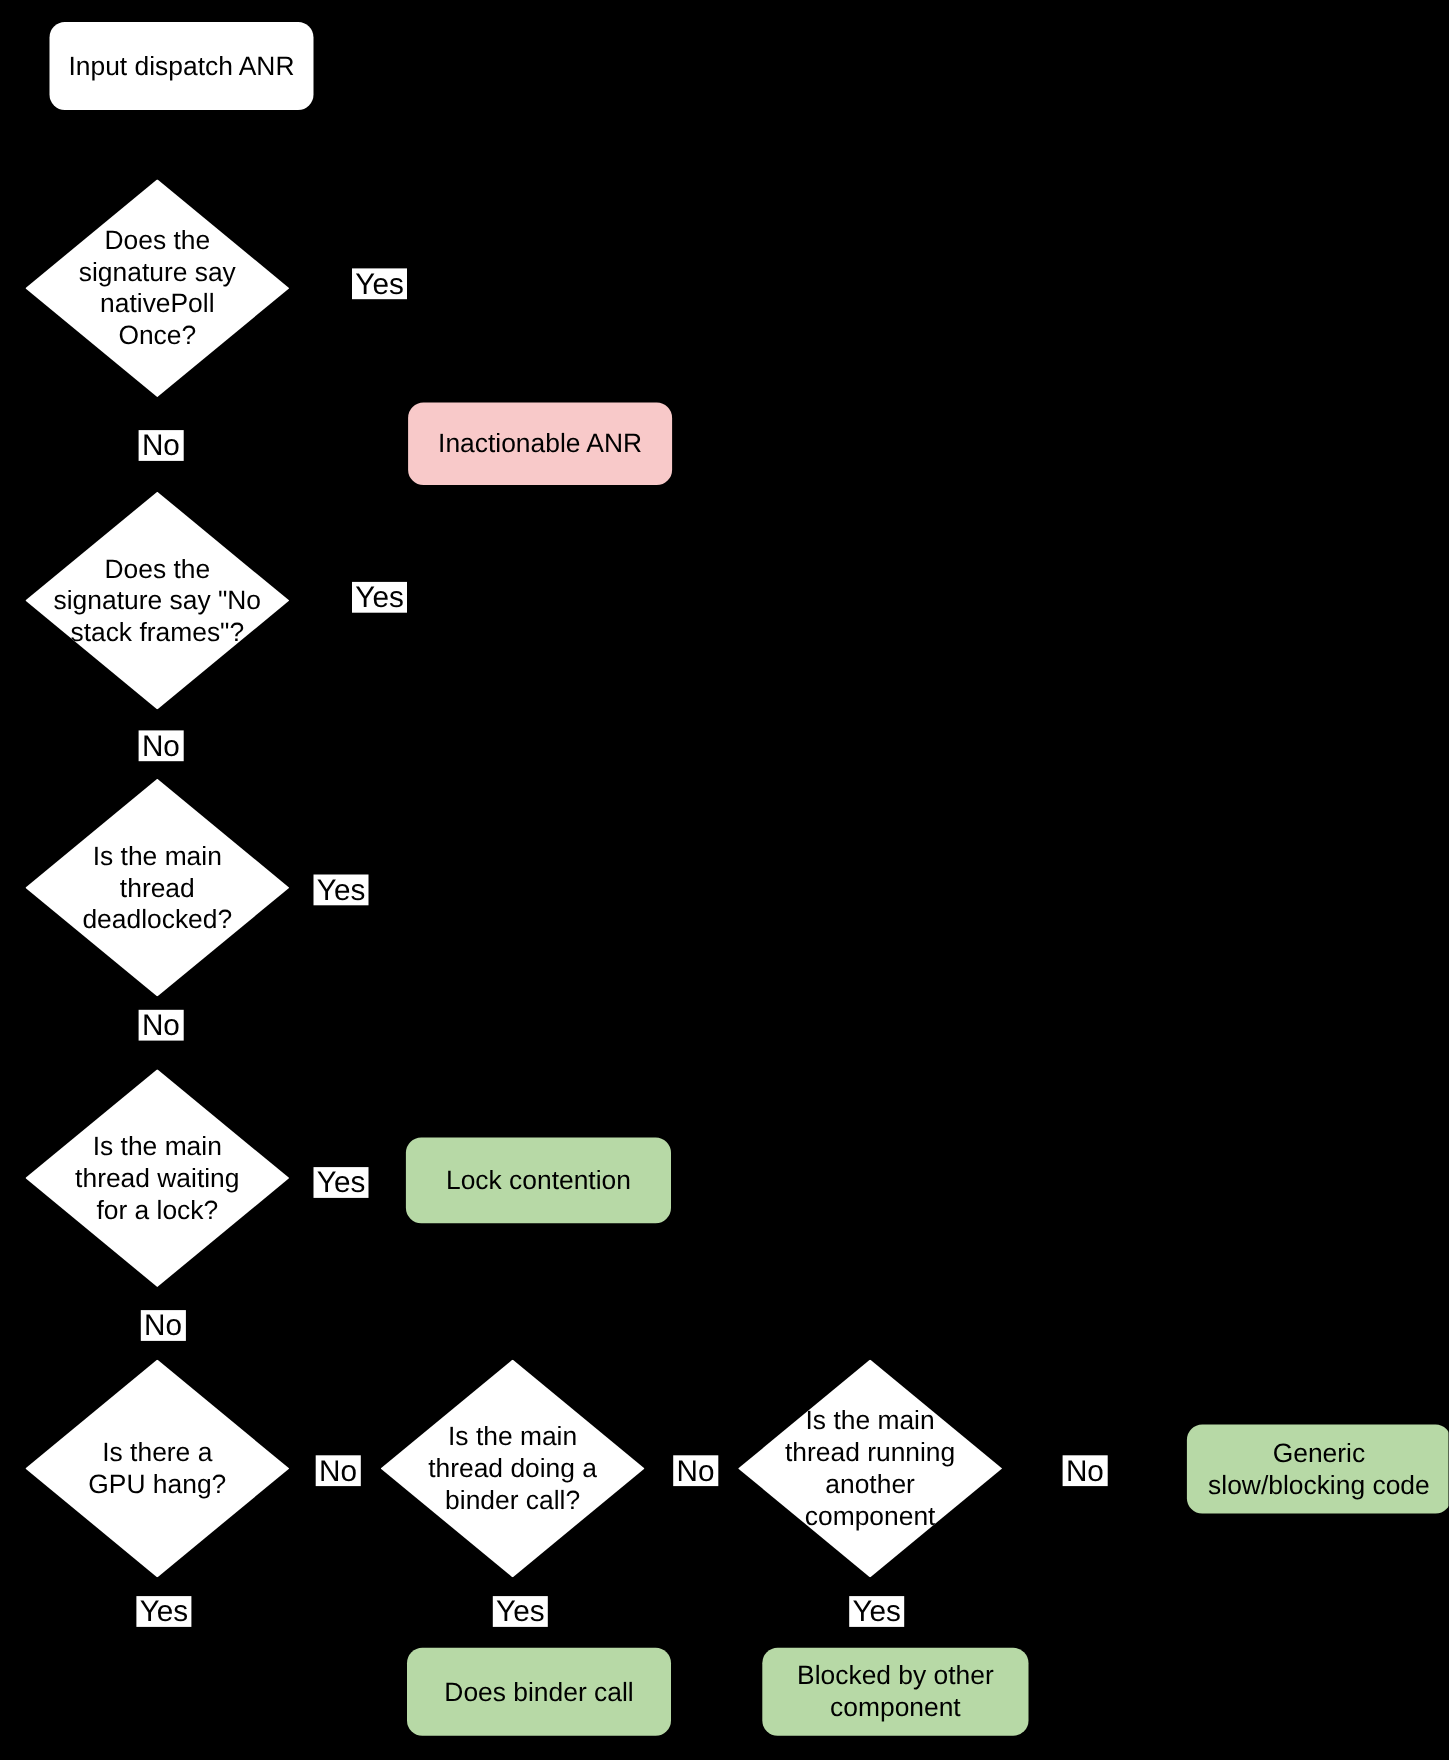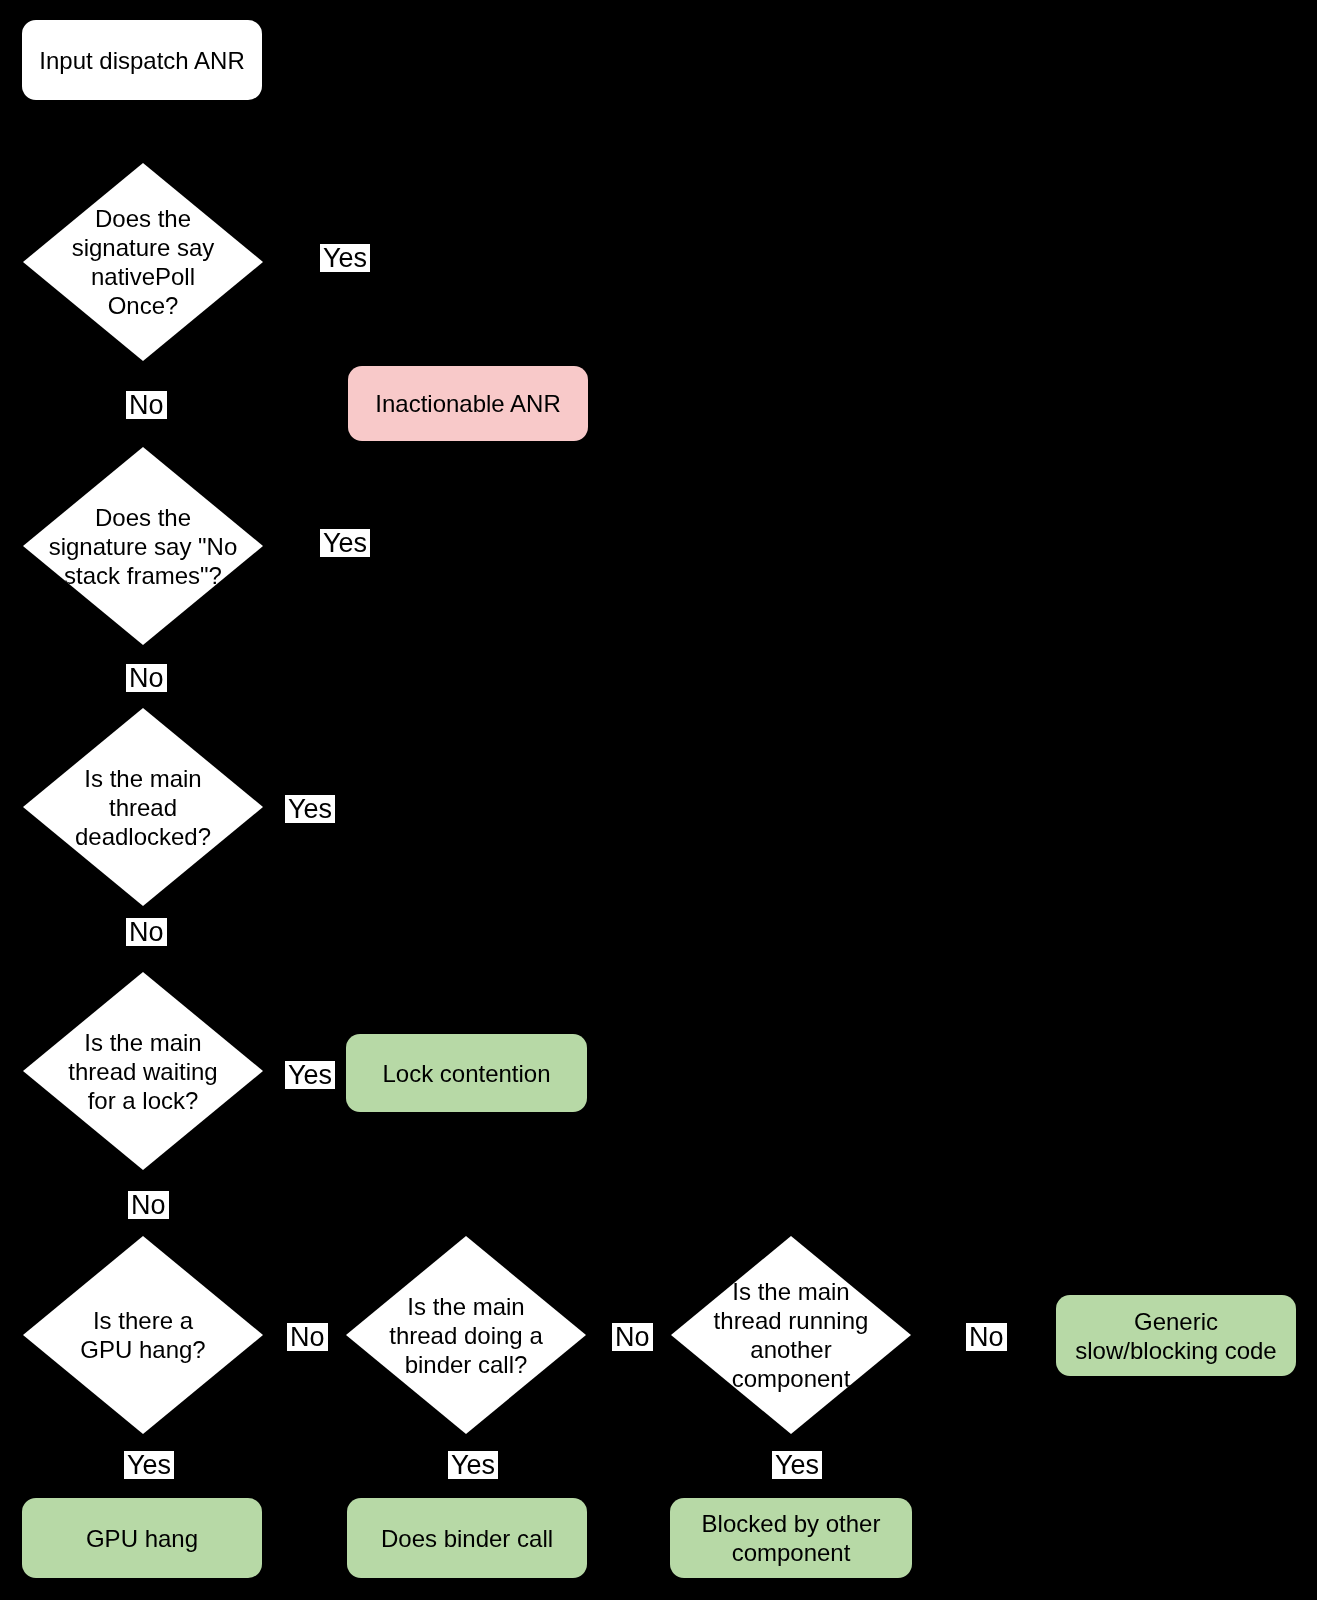--- a/index.html
+++ b/index.html
@@ -15,21 +15,21 @@
     position: absolute;
     display: flex;
     align-items: center;
     justify-content: center;
     text-align: center;
     color: #000;
     font-size: 24px;
     line-height: 29px;
     white-space: pre-line;
   }
-  .rect  { border-radius: 14px; }
+  .rect  { border-radius: 14px; margin-left: 23px; }
   .white { background: #ffffff; }
   .green { background: #b7d9a6; }
   .pink  { background: #f8c9c9; }
   .diamond {
     background: #ffffff;
     clip-path: polygon(50% 0, 100% 50%, 50% 100%, 0 50%);
   }
   .elabel {
     position: absolute;
     background: #ffffff;
@@ -111,21 +111,20 @@
 binder call?</div>
 
   <div class="node diamond" id="n-q7">Is the main
 thread running
 another
 component</div>
 
   <div class="node rect green" id="n-generic">Generic
 slow/blocking code</div>
 
-  <div class="node rect green" id="n-gpu">GPU hang</div>
 
   <div class="node rect green" id="n-binder">Does binder call</div>
 
   <div class="node rect green" id="n-blocked">Blocked by other
 component</div>
 
   <div class="elabel" id="l-yes1">Yes</div>
   <div class="elabel" id="l-no1">No</div>
   <div class="elabel" id="l-yes2">Yes</div>
   <div class="elabel" id="l-no2">No</div>

